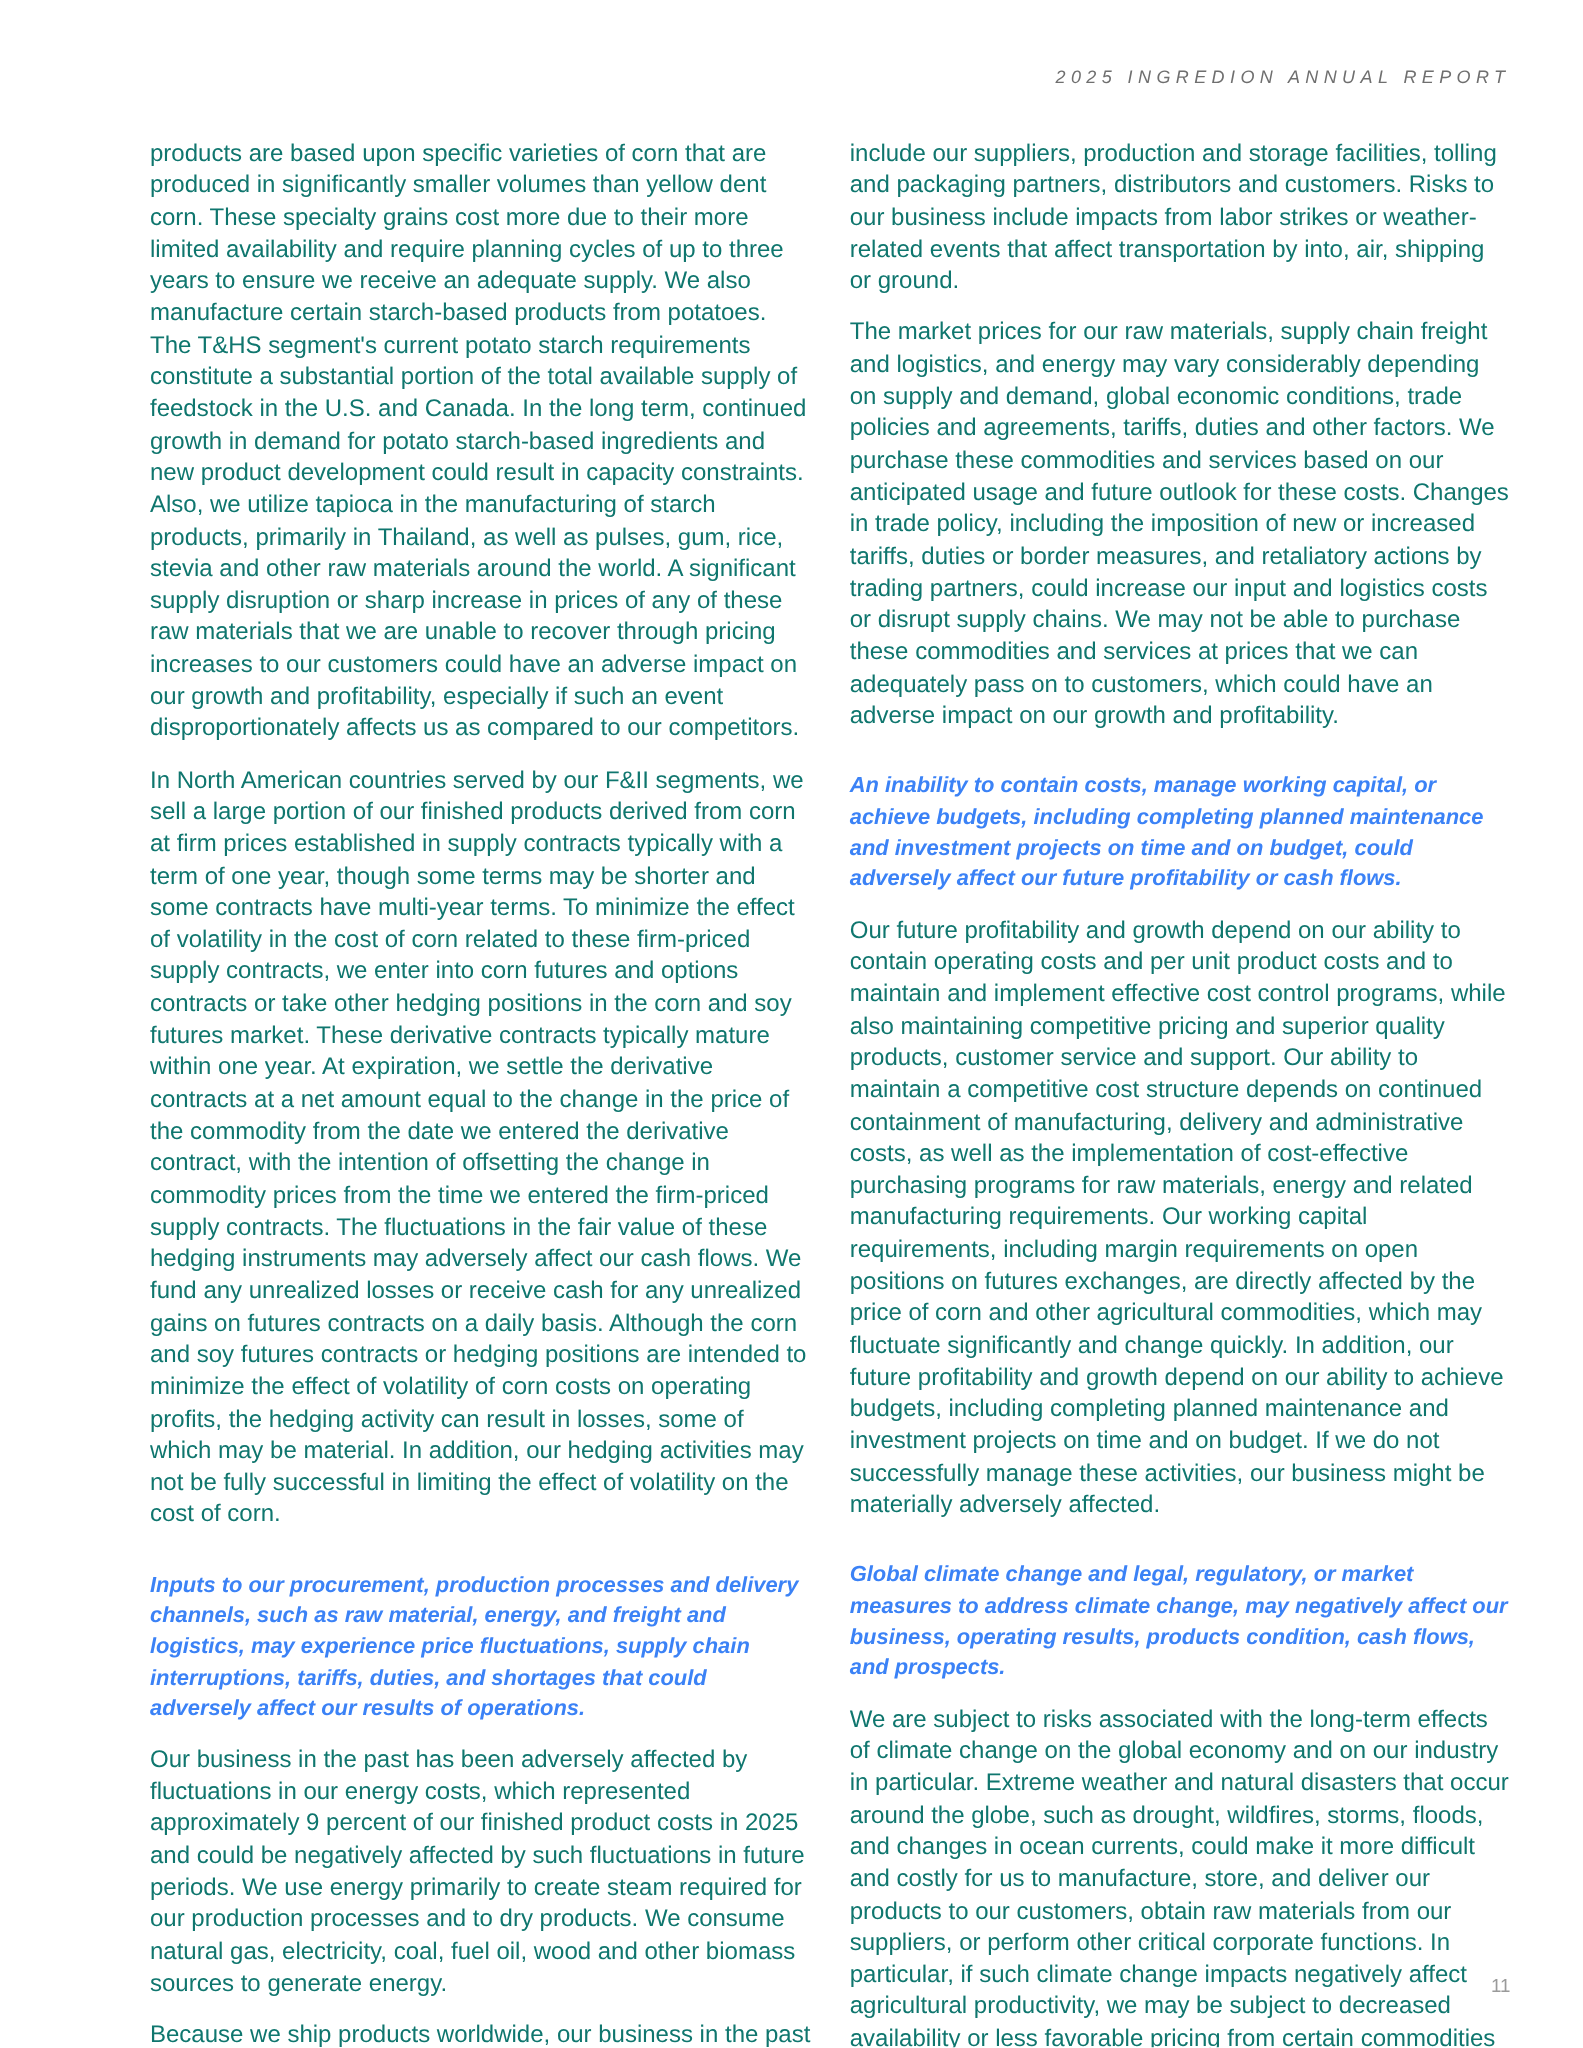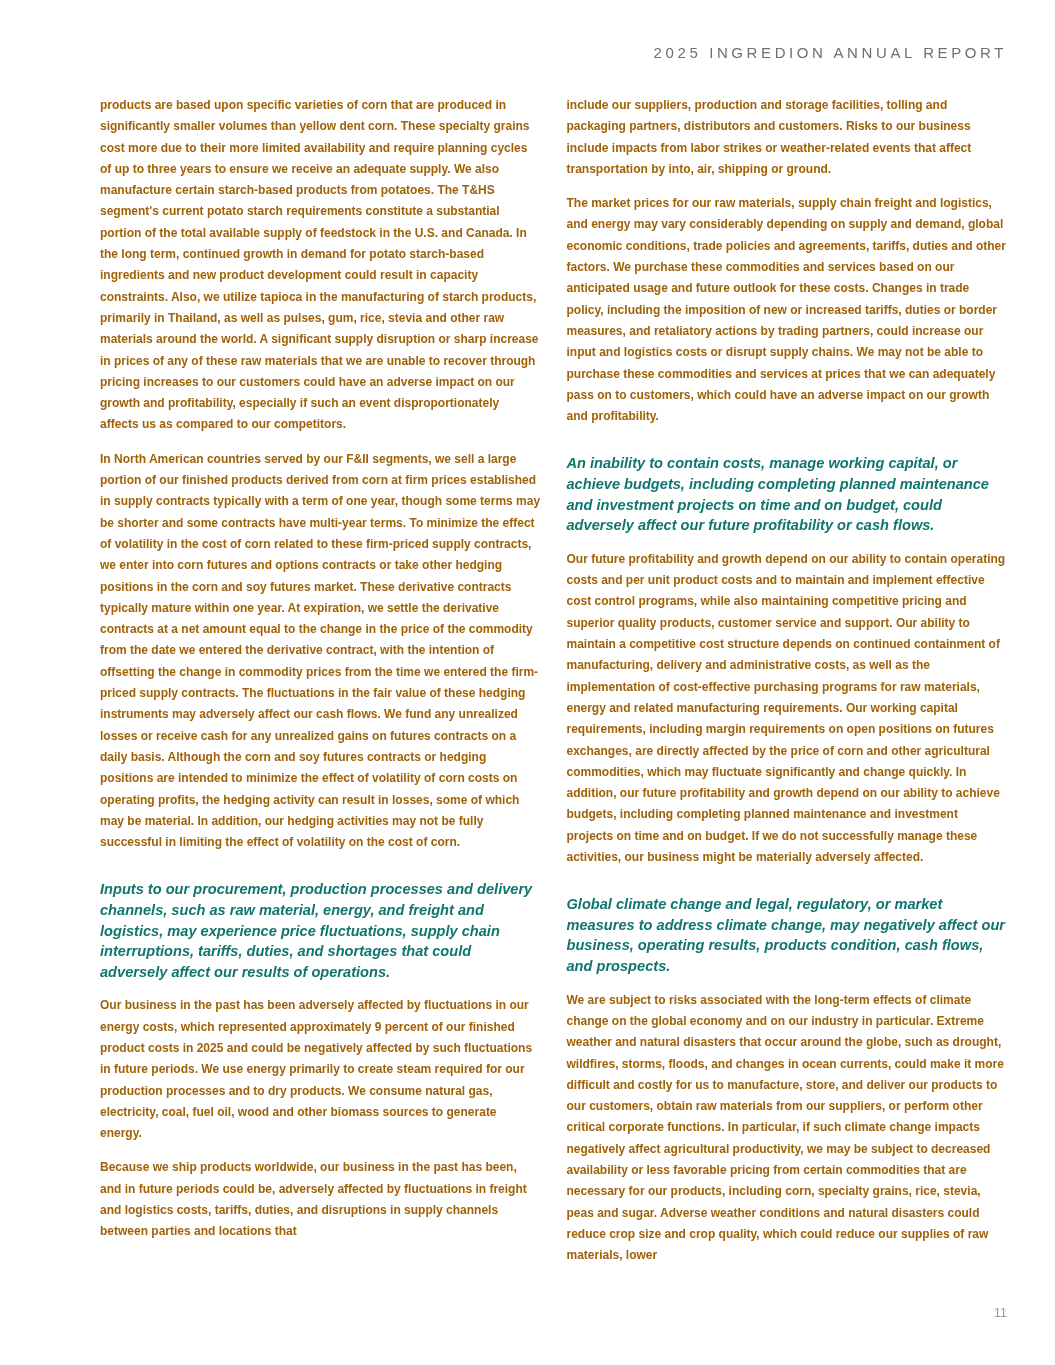--- a/index.html
+++ b/index.html
@@ -16,55 +16,55 @@
     width: 1055px;
     height: 1365px;
     background: #ffffff;
     box-sizing: border-box;
     padding: 44px 48px 0 100px;
     overflow: hidden;
   }
   .page-header {
     text-align: right;
     color: #6f6f6f;
-    font-size: 15px;
+    font-size: 12px;
     letter-spacing: 3.6px;
     font-weight: 400;
     margin-bottom: 34px;
     white-space: nowrap;
+    font-style: italic;
   }
   .columns {
     display: grid;
     grid-template-columns: 1fr 1fr;
     column-gap: 26px;
     align-items: start;
   }
   .col {
     min-width: 0;
   }
   .body-para {
-    font-size: 12px;
+    font-size: 16px;
     line-height: 21.3px;
-    color: #a16207;
+    color: #0f766e;
     margin: 0 0 13px 0;
     text-align: left;
-    font-weight: bold;
   }
   .risk-heading {
     font-size: 14.6px;
     line-height: 20.6px;
     font-weight: 700;
     font-style: italic;
-    color: #0f766e;
+    color: #3b82f6;
     margin: 26px 0 13px 0;
   }
   .page-footer {
     position: absolute;
     right: 48px;
-    bottom: 44px;
+    bottom: 32px;
   }
   .page-number {
     color: #9a9a9a;
     font-size: 12.5px;
   }
 </style>
 </head>
 <body>
 
 <div class="page">

